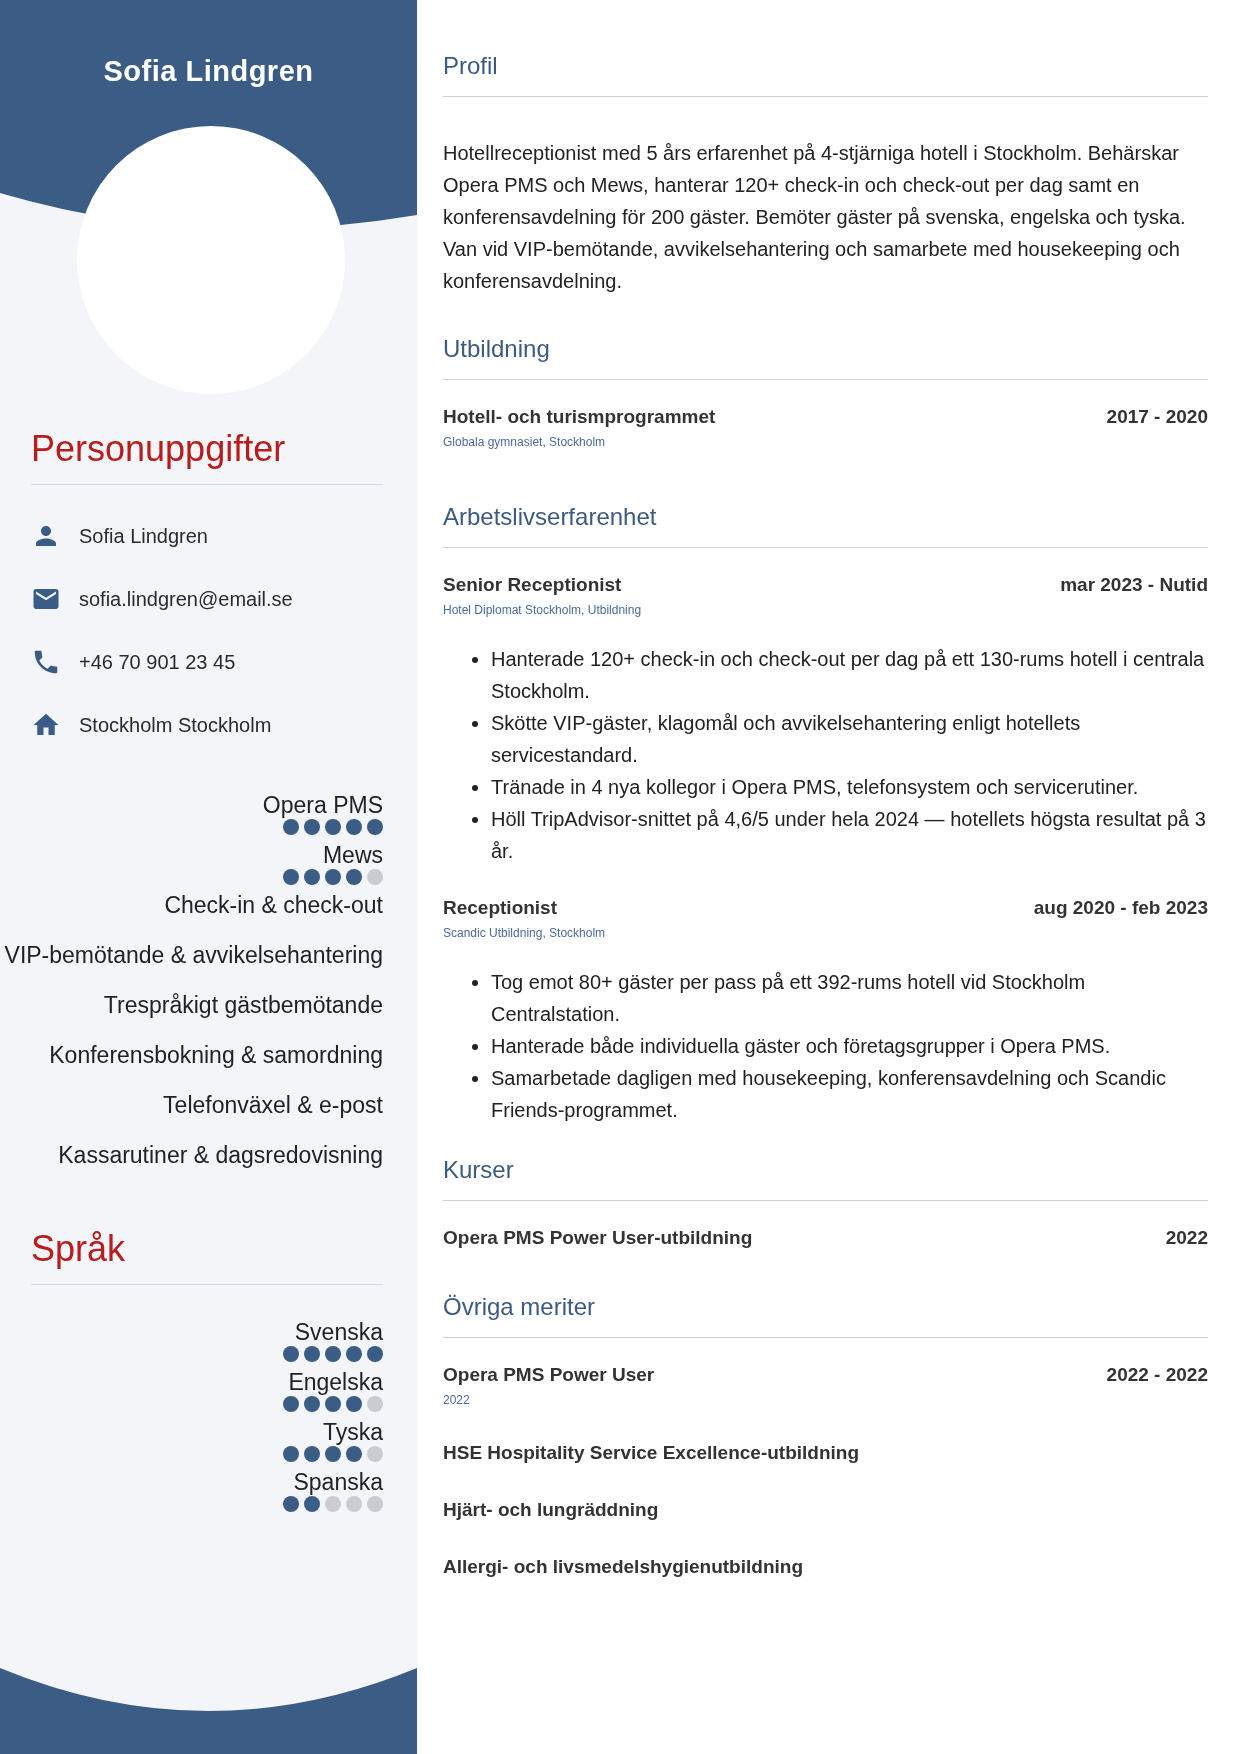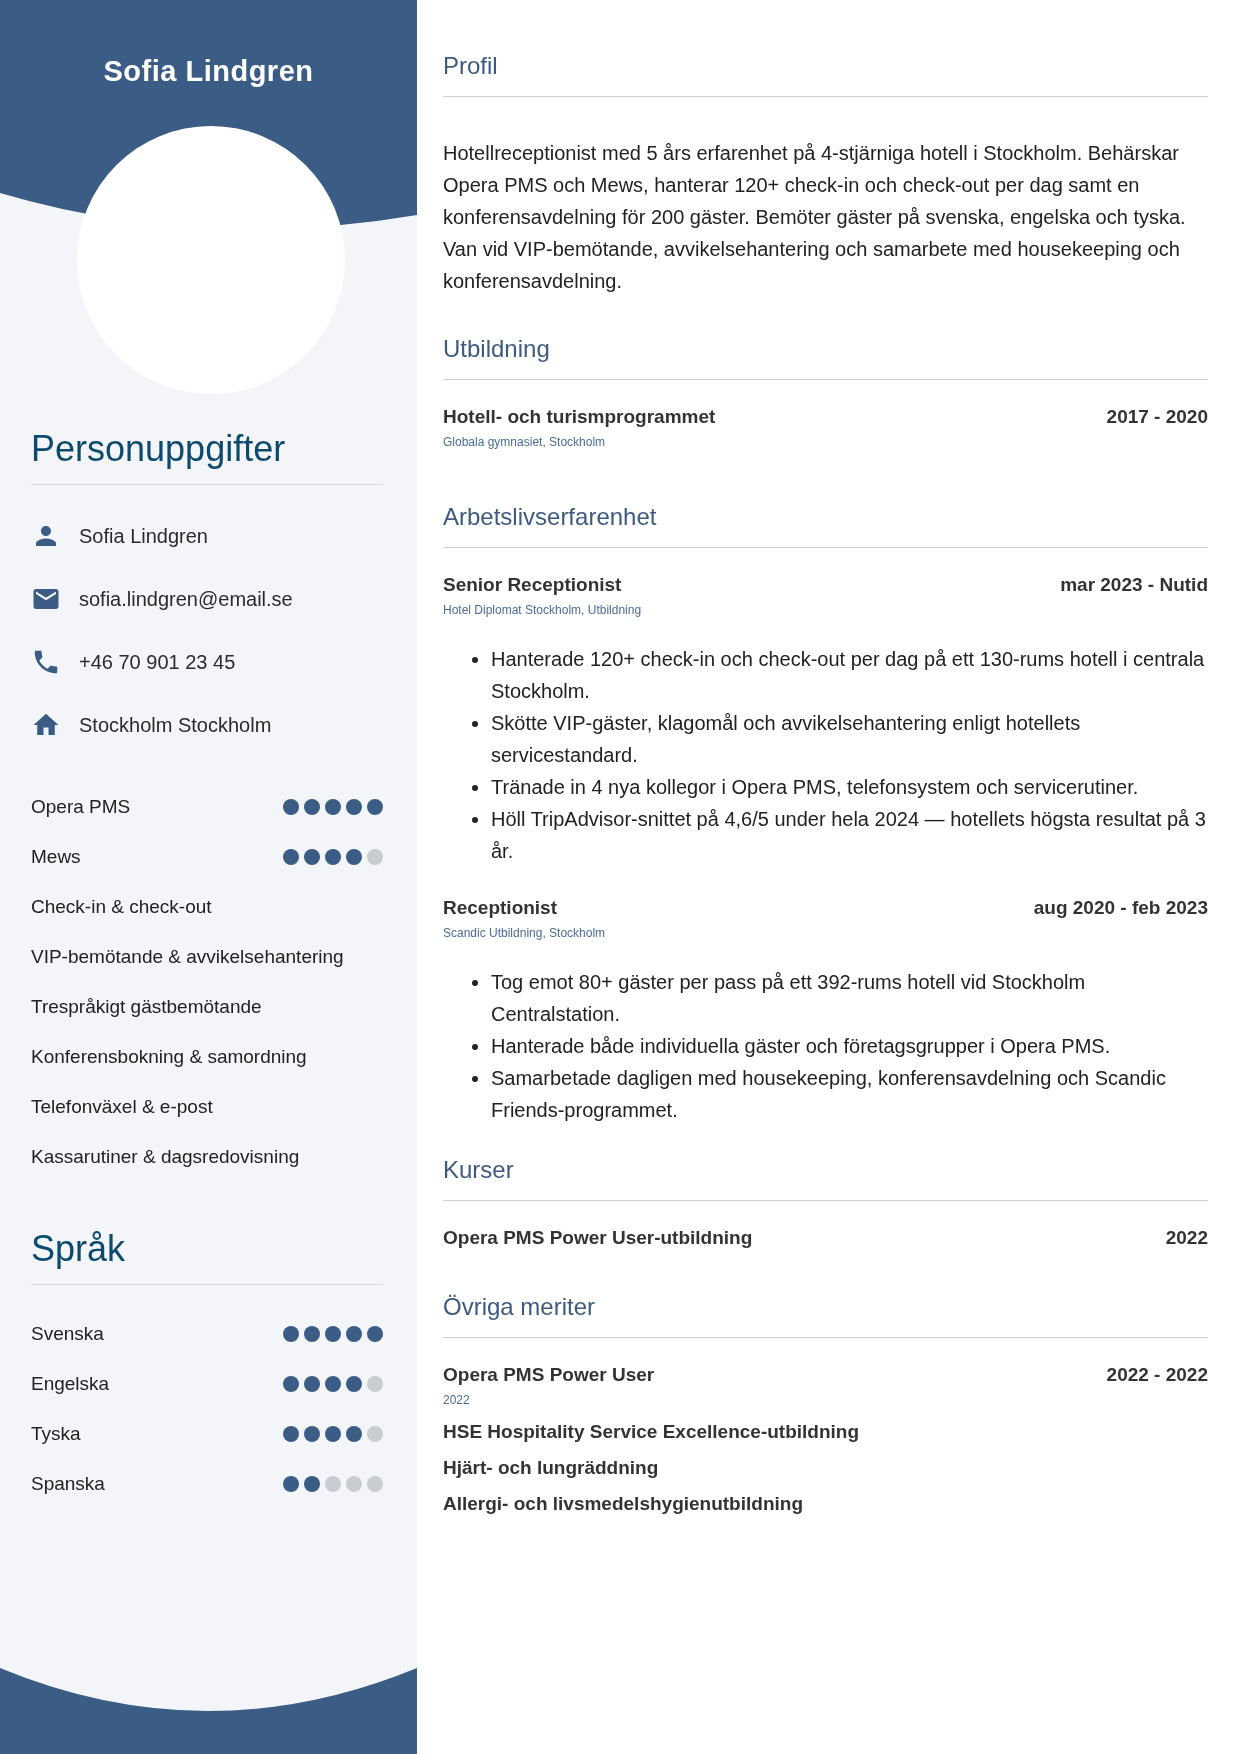--- a/index.html
+++ b/index.html
@@ -31,38 +31,38 @@
   .photo {
     position: absolute; top: 126px; left: 77px;
     width: 268px; height: 268px; border-radius: 50%;
     background: #ffffff; z-index: 2;
   }
   .sidebar-body {
     position: absolute; top: 428px; left: 0; width: 100%;
     padding: 0 34px 0 31px; z-index: 2;
   }
   .side-section h2 {
-    color: #0c4a6e; font-size: 36px; font-weight: 400;
+    color: #b91c1c; font-size: 36px; font-weight: 400;
     padding-bottom: 14px; border-bottom: 1px solid #d5d9e0;
   }
   .contact-list { list-style: none; margin-top: 36px; }
   .contact-item {
     display: flex; align-items: center; gap: 18px;
     margin-bottom: 33px; font-size: 20px; color: #2b2b2b;
   }
   .contact-item .icon { width: 30px; height: 30px; flex: 0 0 30px; }
   .icon svg { width: 100%; height: 100%; fill: #3b5c85; display: block; }
 
   .skills-section { margin-top: 52px; }
   .langs-section  { margin-top: 56px; }
   .rating-list { list-style: none; margin-top: 34px; }
   .rating-row {
-    display: flex; justify-content: space-between; align-items: center;
+    display: flex; justify-content: space-between; align-items: flex-end;
     height: 30px; margin-bottom: 20px;
-    font-size: 19px; color: #222222; white-space: nowrap;
+    font-size: 23px; color: #222222; white-space: nowrap; flex-direction: column;
   }
   .dots { display: flex; gap: 5px; }
   .dot { width: 16px; height: 16px; border-radius: 50%; background: #c9ccd1; }
   .dot.filled { background: #3b5c85; }
 
   
   .main { position: absolute; left: 443px; top: 0; width: 765px; }
   .main-section h1 {
     color: #3d5a80; font-size: 24px; font-weight: 400;
     padding-bottom: 16px; border-bottom: 1px solid #d0d0d0;
@@ -70,21 +70,21 @@
   .profile-section { margin-top: 52px; }
   .profile-text { margin-top: 40px; font-size: 20px; line-height: 32px; color: #222222; }
 
   .education-section  { margin-top: 38px; }
   .experience-section { margin-top: 54px; }
   .courses-section    { margin-top: 30px; }
   .other-section      { margin-top: 44px; }
 
   .entries { margin-top: 26px; }
   .entry + .entry { margin-top: 30px; }
-  .other-section .entry + .entry { margin-top: 14px; }
+  .other-section .entry + .entry { margin-top: 35px; }
   .entry-head {
     display: flex; justify-content: space-between; align-items: center;
     font-size: 19px; font-weight: bold; color: #333333;
   }
   .entry-subtitle { margin-top: 7px; font-size: 12px; color: #4a6b99; }
   .entry-bullets {
     margin-top: 26px; padding-left: 48px;
     font-size: 20px; line-height: 32px; color: #222222;
   }
 </style>

